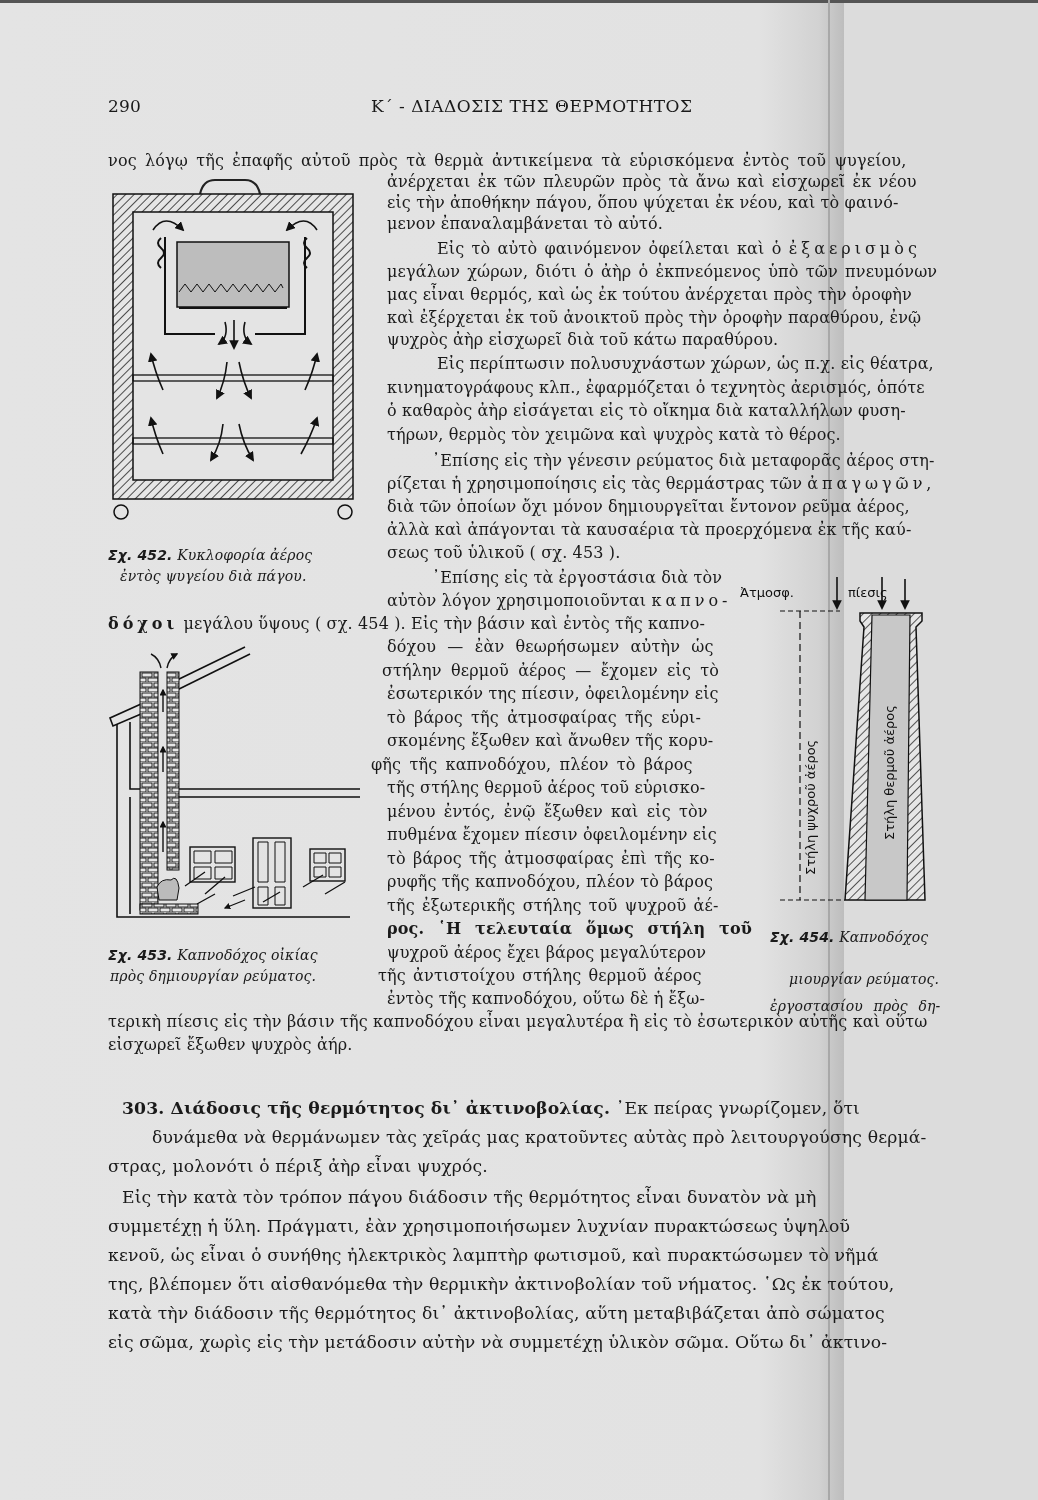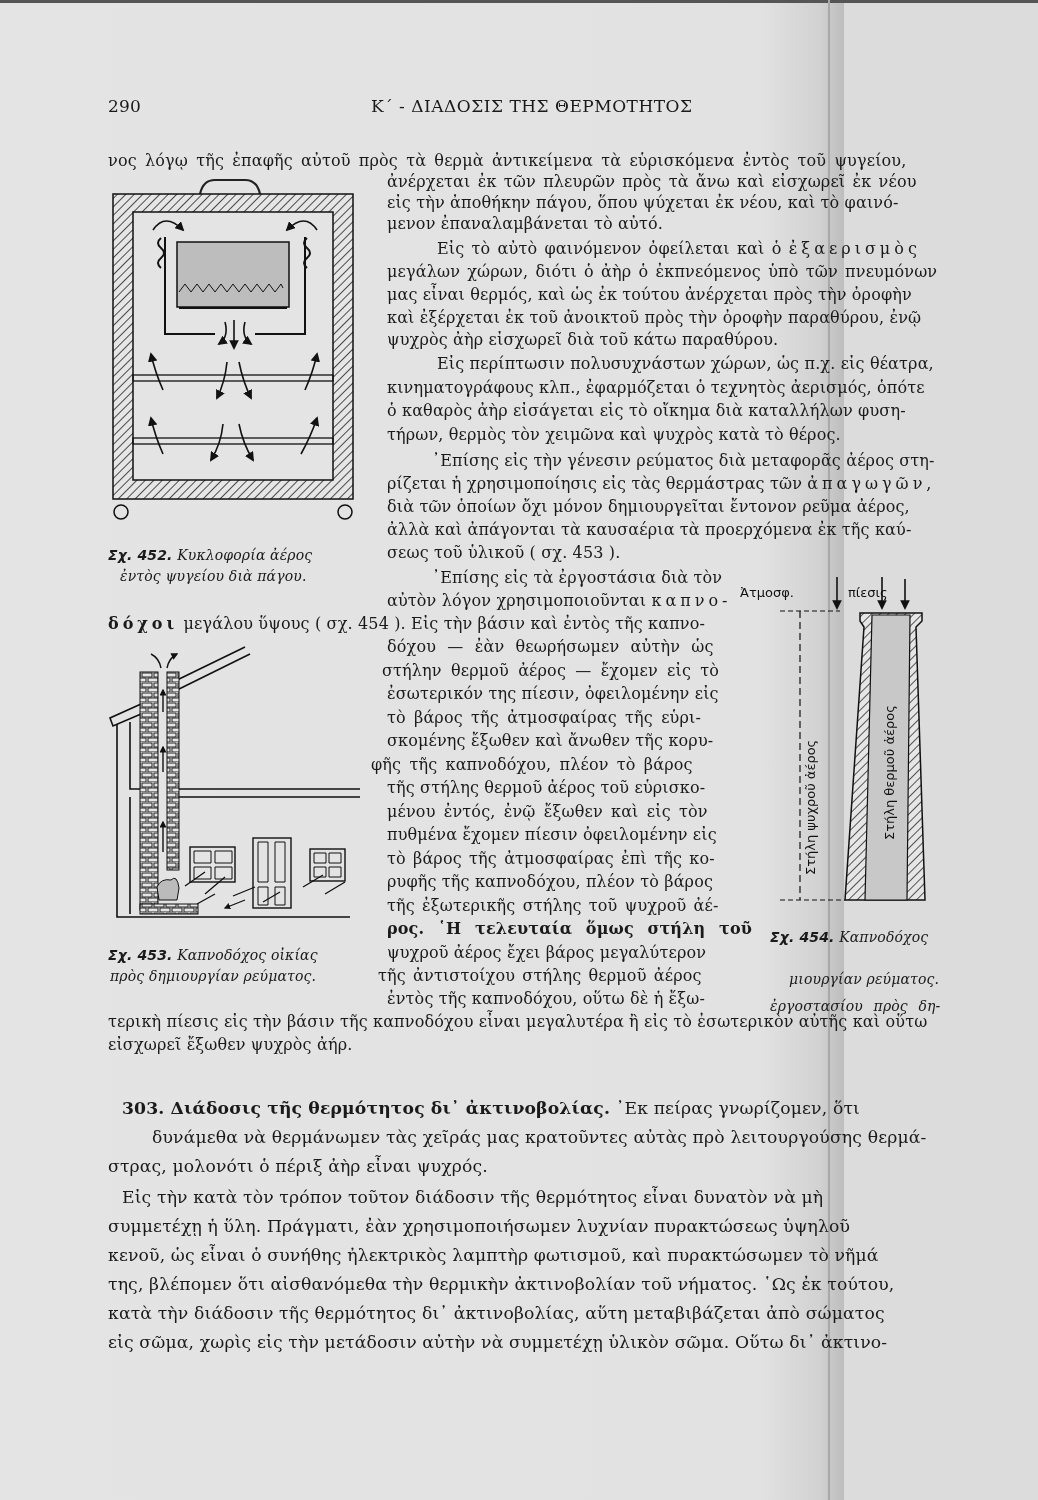--- a/index.html
+++ b/index.html
@@ -194,19 +194,19 @@
   </div>
   <div class="t cap" style="left:770px;top:996px;word-spacing:6px;">ἐργοστασίου πρὸς δη-</div>
   <div class="t cap" style="left:789px;top:969px;">μιουργίαν ρεύματος.</div>
 
   <div class="t big" style="left:122px;top:1096px;">
     <span class="bold">303. Διάδοσις τῆς θερμότητος δι᾿ ἀκτινοβολίας.</span>
     <span>᾿Εκ πείρας γνωρίζομεν, ὅτι</span>
   </div>
   <div class="t big" style="left:108px;top:1125px;margin-left:44px;">δυνάμεθα νὰ θερμάνωμεν τὰς χεῖράς μας κρατοῦντες αὐτὰς πρὸ λειτουργούσης θερμά-</div>
   <div class="t big" style="left:108px;top:1154px;">στρας, μολονότι ὁ πέριξ ἀὴρ εἶναι ψυχρός.</div>
-  <div class="t big" style="left:122px;top:1185px;">Εἰς τὴν κατὰ τὸν τρόπον τοῦτον διάδοσιν τῆς θερμότητος εἶναι δυνατὸν νὰ μὴ</div>
+  <div class="t big" style="left:122px;top:1185px;">Εἰς τὴν κατὰ τὸν τρόπον πάγου διάδοσιν τῆς θερμότητος εἶναι δυνατὸν νὰ μὴ</div>
   <div class="t big" style="left:108px;top:1214px;">συμμετέχῃ ἡ ὕλη. Πράγματι, ἐὰν χρησιμοποιήσωμεν λυχνίαν πυρακτώσεως ὑψηλοῦ</div>
   <div class="t big" style="left:108px;top:1243px;">κενοῦ, ὡς εἶναι ὁ συνήθης ἠλεκτρικὸς λαμπτὴρ φωτισμοῦ, καὶ πυρακτώσωμεν τὸ νῆμά</div>
   <div class="t big" style="left:108px;top:1272px;">της, βλέπομεν ὅτι αἰσθανόμεθα τὴν θερμικὴν ἀκτινοβολίαν τοῦ νήματος. ῾Ως ἐκ τούτου,</div>
   <div class="t big" style="left:108px;top:1301px;">κατὰ τὴν διάδοσιν τῆς θερμότητος δι᾿ ἀκτινοβολίας, αὕτη μεταβιβάζεται ἀπὸ σώματος</div>
   <div class="t big" style="left:108px;top:1330px;">εἰς σῶμα, χωρὶς εἰς τὴν μετάδοσιν αὐτὴν νὰ συμμετέχῃ ὑλικὸν σῶμα. Οὕτω δι᾿ ἀκτινο-</div>
 </div>
 
 </body></html>

